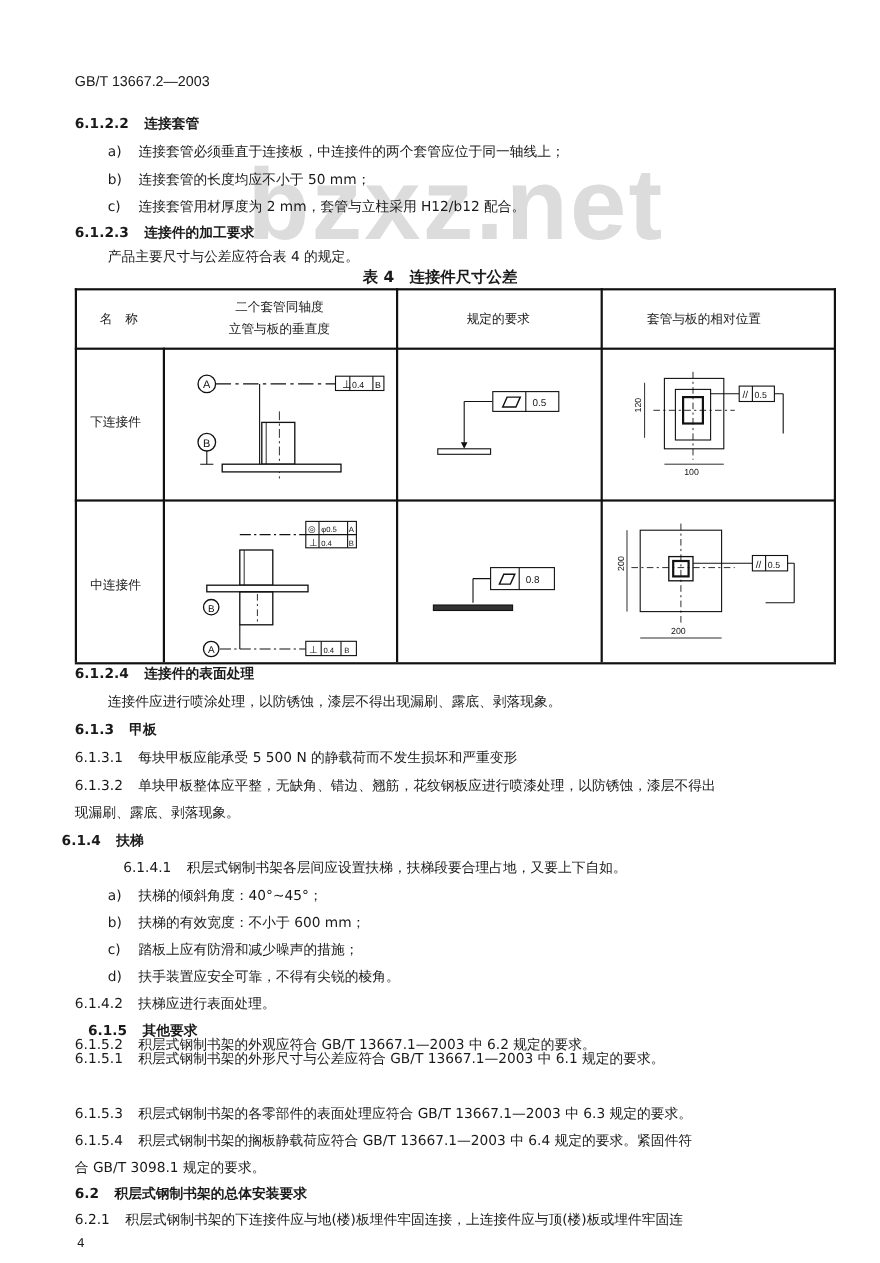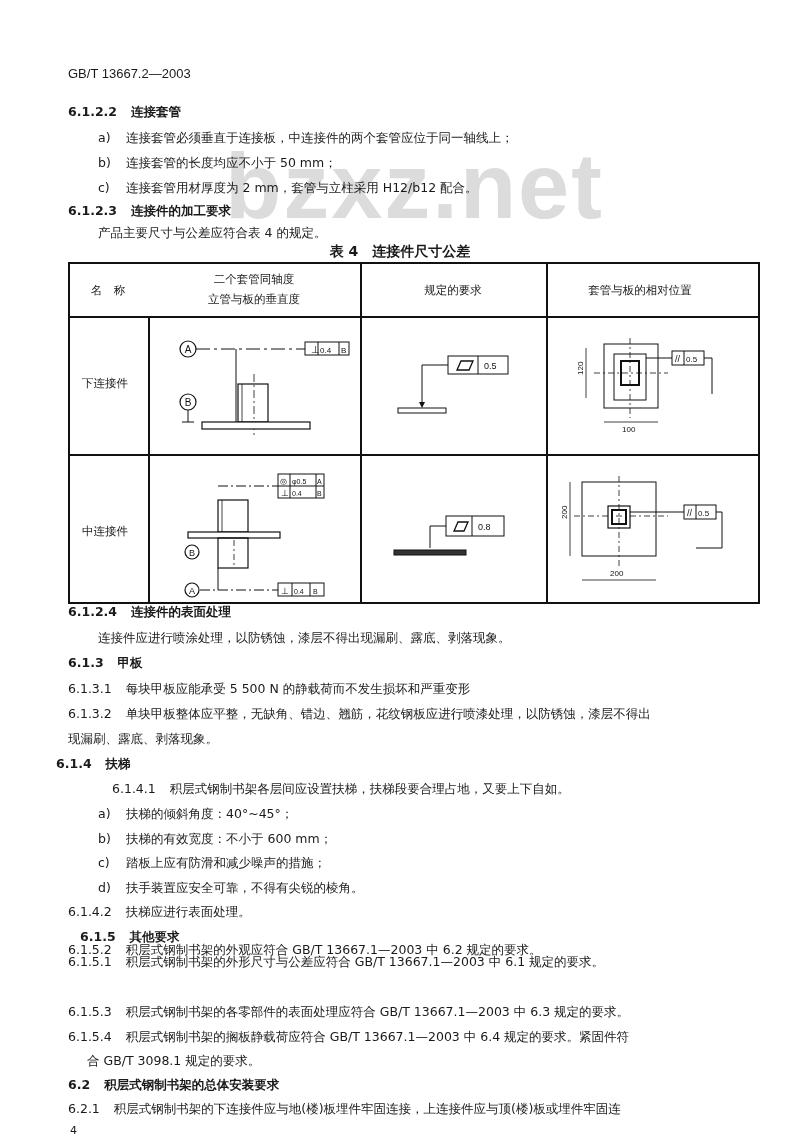--- a/index.html
+++ b/index.html
@@ -235,21 +235,21 @@
 </div>
 <div class="line" style="left:68px;top:942px;">
   <span class="num">6.1.5.2</span><span>积层式钢制书架的外观应符合 GB/T 13667.1—2003 中 6.2 规定的要求。</span>
 </div>
 <div class="line" style="left:68px;top:1004px;">
   <span class="num">6.1.5.3</span><span>积层式钢制书架的各零部件的表面处理应符合 GB/T 13667.1—2003 中 6.3 规定的要求。</span>
 </div>
 <div class="line" style="left:68px;top:1029px;">
   <span class="num">6.1.5.4</span><span>积层式钢制书架的搁板静载荷应符合 GB/T 13667.1—2003 中 6.4 规定的要求。紧固件符</span>
 </div>
-<div class="line" style="left:68px;top:1053px;margin-left:19px;">合 GB/T 3098.1 规定的要求。</div>
+<div class="line" style="left:68px;top:1053px;">合 GB/T 3098.1 规定的要求。</div>
 <div class="line heading" style="left:68px;top:1077px;">
   <span class="num">6.2</span><span>积层式钢制书架的总体安装要求</span>
 </div>
 <div class="line" style="left:68px;top:1101px;">
   <span class="num">6.2.1</span><span>积层式钢制书架的下连接件应与地(楼)板埋件牢固连接，上连接件应与顶(楼)板或埋件牢固连</span>
 </div>
 
 <div class="page-no" style="top:1124px;">4</div>
 
 </body></html>

